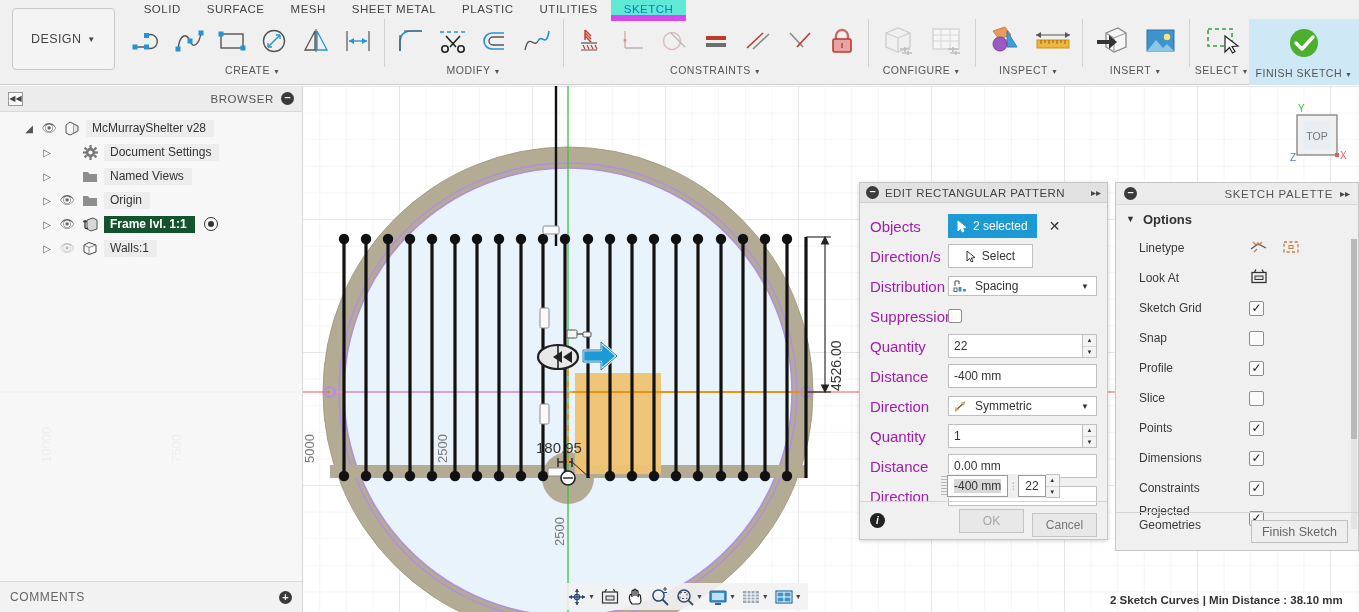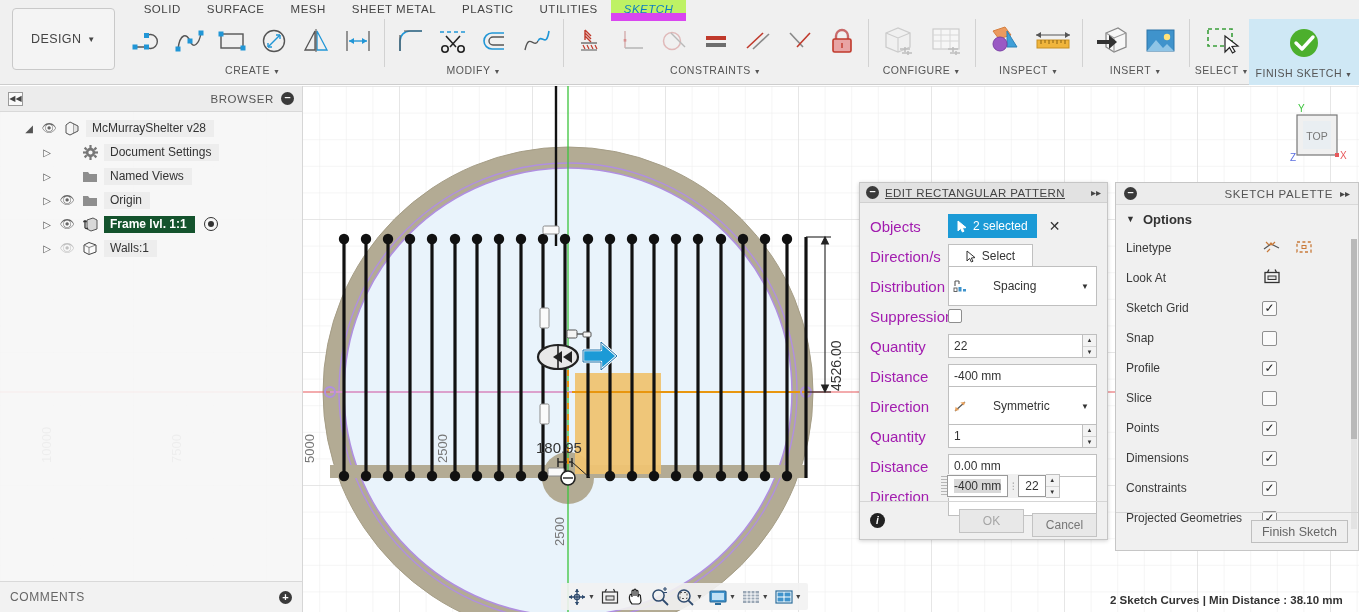--- a/index.html
+++ b/index.html
@@ -23,21 +23,21 @@
     font-size:12.5px; letter-spacing:.4px; color:#444;
   }
   .design-btn .caret{ margin-left:6px; font-size:8px; }
 
   .tabs-and-ribbon{ flex:1; height:97px; position:relative; }
   .tabrow{ height:19px; display:flex; align-items:center; padding-left:8px; }
   .tab{
     height:19px; line-height:19px; padding:0 13px; font-size:11.5px;
     letter-spacing:.5px; color:#444; white-space:nowrap;
   }
-  .tab.active{ color:#0a7cc4; background:#bef264; border-bottom:8px solid #d946ef; height:22px; line-height:20px;font-style:italic;}
+  .tab.active{ color:#0a7cc4; background:#5eead4; border-bottom:6px solid #d946ef; height:22px; line-height:20px;}
   .ribbon{ display:flex; align-items:flex-start; height:66px; padding-left:4px; }
   .grp{ display:flex; flex-direction:column; align-items:center; position:relative; }
   .grp-icons{ display:flex; align-items:center; height:44px; }
   .grp-label{ font-size:10.5px; letter-spacing:.5px; color:#555; margin-top:1px; white-space:nowrap;}
   .grp-label .caret{ font-size:7px; margin-left:3px; }
   .ic{ width:42px; height:40px; display:flex; align-items:center; justify-content:center; }
   .ic.lg{ width:48px; }
   .sep{ width:1px; height:48px; background:#d2d2d2; margin:0 5px; align-self:flex-start; }
   .finish-sketch{
     background:#cfe8f5; height:66px; width:110px;
@@ -104,34 +104,34 @@
   
   #dialog{
     position:absolute; left:859px; top:182px; width:249px; height:358px;
     background:#f0f0f0; border:1px solid #c6c6c6; box-shadow:0 1px 4px rgba(0,0,0,.18);
     z-index:10; font-size:12px;
   }
   .dlg-head{
     height:20px; background:#e2e2e2; display:flex; align-items:center;
     padding:0 6px; gap:6px; border-bottom:1px solid #d0d0d0;
   }
-  .dlg-title{ flex:1; font-size:11.5px; letter-spacing:.4px; color:#444;text-decoration:underline;}
+  .dlg-title{ flex:1; font-size:11.5px; letter-spacing:.4px; color:#444;}
   .dlg-body{ padding:8px 10px 0 10px; }
   .frow{ display:flex; align-items:center; height:30px; }
   .frow > label{ width:78px; color:#a21caf; font-size:15px; }
   .selbtn{
     background:#1b9ad6; color:#fff; height:24px; min-width:85px;
     display:inline-flex;align-items:center;justify-content:center;gap:5px;
     font-size:12px; padding:0 9px;
   }
   .selbtn.plain{ background:#fff; color:#333; border:1px solid #c0c0c0; }
   .xbtn{ margin-left:11px; font-size:14px; color:#333; width:14px; text-align:center;}
   .combo{
-    flex:1; height:40px; background:#fff; border:1px solid #bfbfbf;
-    display:flex; align-items:center; padding:0 4px; gap:24px; font-size:12px;
+    flex:1; height:20px; background:#fff; border:1px solid #bfbfbf;
+    display:flex; align-items:center; padding:0 4px; gap:6px; font-size:12px;
   }
   .combo .cv{ flex:1; }
   .combo .cc{ font-size:8px; color:#333; padding-right:3px;}
   .chk{ width:14px;height:14px;border:1px solid #8e8e8e; background:#fff; border-radius:2px;}
   .txtin{
     flex:1; height:24px; background:#fff; border:1px solid #bfbfbf;
     display:flex; align-items:center; padding:0 5px; font-size:12px;
   }
   .spin{ width:14px;height:24px;border:1px solid #bfbfbf;border-left:none;background:#f3f3f3;
     display:flex;flex-direction:column;}
@@ -162,21 +162,21 @@
 
   
   #palette{
     position:absolute; left:1115px; top:182px; width:244px; height:369px;
     background:#f0f0f0; border:1px solid #c6c6c6; z-index:10;
   }
   .pal-body{ position:relative; height:330px; overflow:hidden; }
   .pal-section{ display:flex; align-items:center; height:28px; padding:0 10px; gap:8px;
     font-size:13px; font-weight:bold; color:#333;}
   .pal-section .tri{ font-size:9px; }
-  .prow{ display:flex; align-items:center; height:30px; padding:0 10px; }
+  .prow{ display:flex; align-items:center; height:30px; padding:0 23px; }
   .prow label{ flex:1; font-size:12px; color:#3a3a3a; }
   .prow .ctl{ width:86px; display:flex; align-items:center; justify-content:flex-start; gap:12px;}
   .cbx{ width:15px;height:15px;border:1px solid #8e8e8e;background:#fafafa;border-radius:2px;
     display:flex;align-items:center;justify-content:center;}
   .cbx.on:after{ content:"✓"; font-size:12px; color:#222; line-height:1;}
   .pal-scroll{ position:absolute; right:1px; top:34px; width:6px; height:290px; background:#e3e3e3;}
   .pal-scroll i{ position:absolute;left:0;top:0;width:6px;height:200px;background:#b9b9b9;display:block;}
   .pal-foot{ position:absolute;left:0;bottom:0;width:100%;height:38px;border-top:1px solid #d5d5d5;
     display:flex;align-items:center;justify-content:flex-end;padding:0 10px;}
   .finish-btn{ height:23px;border:1px solid #bfbfbf;background:#eee;color:#666;

